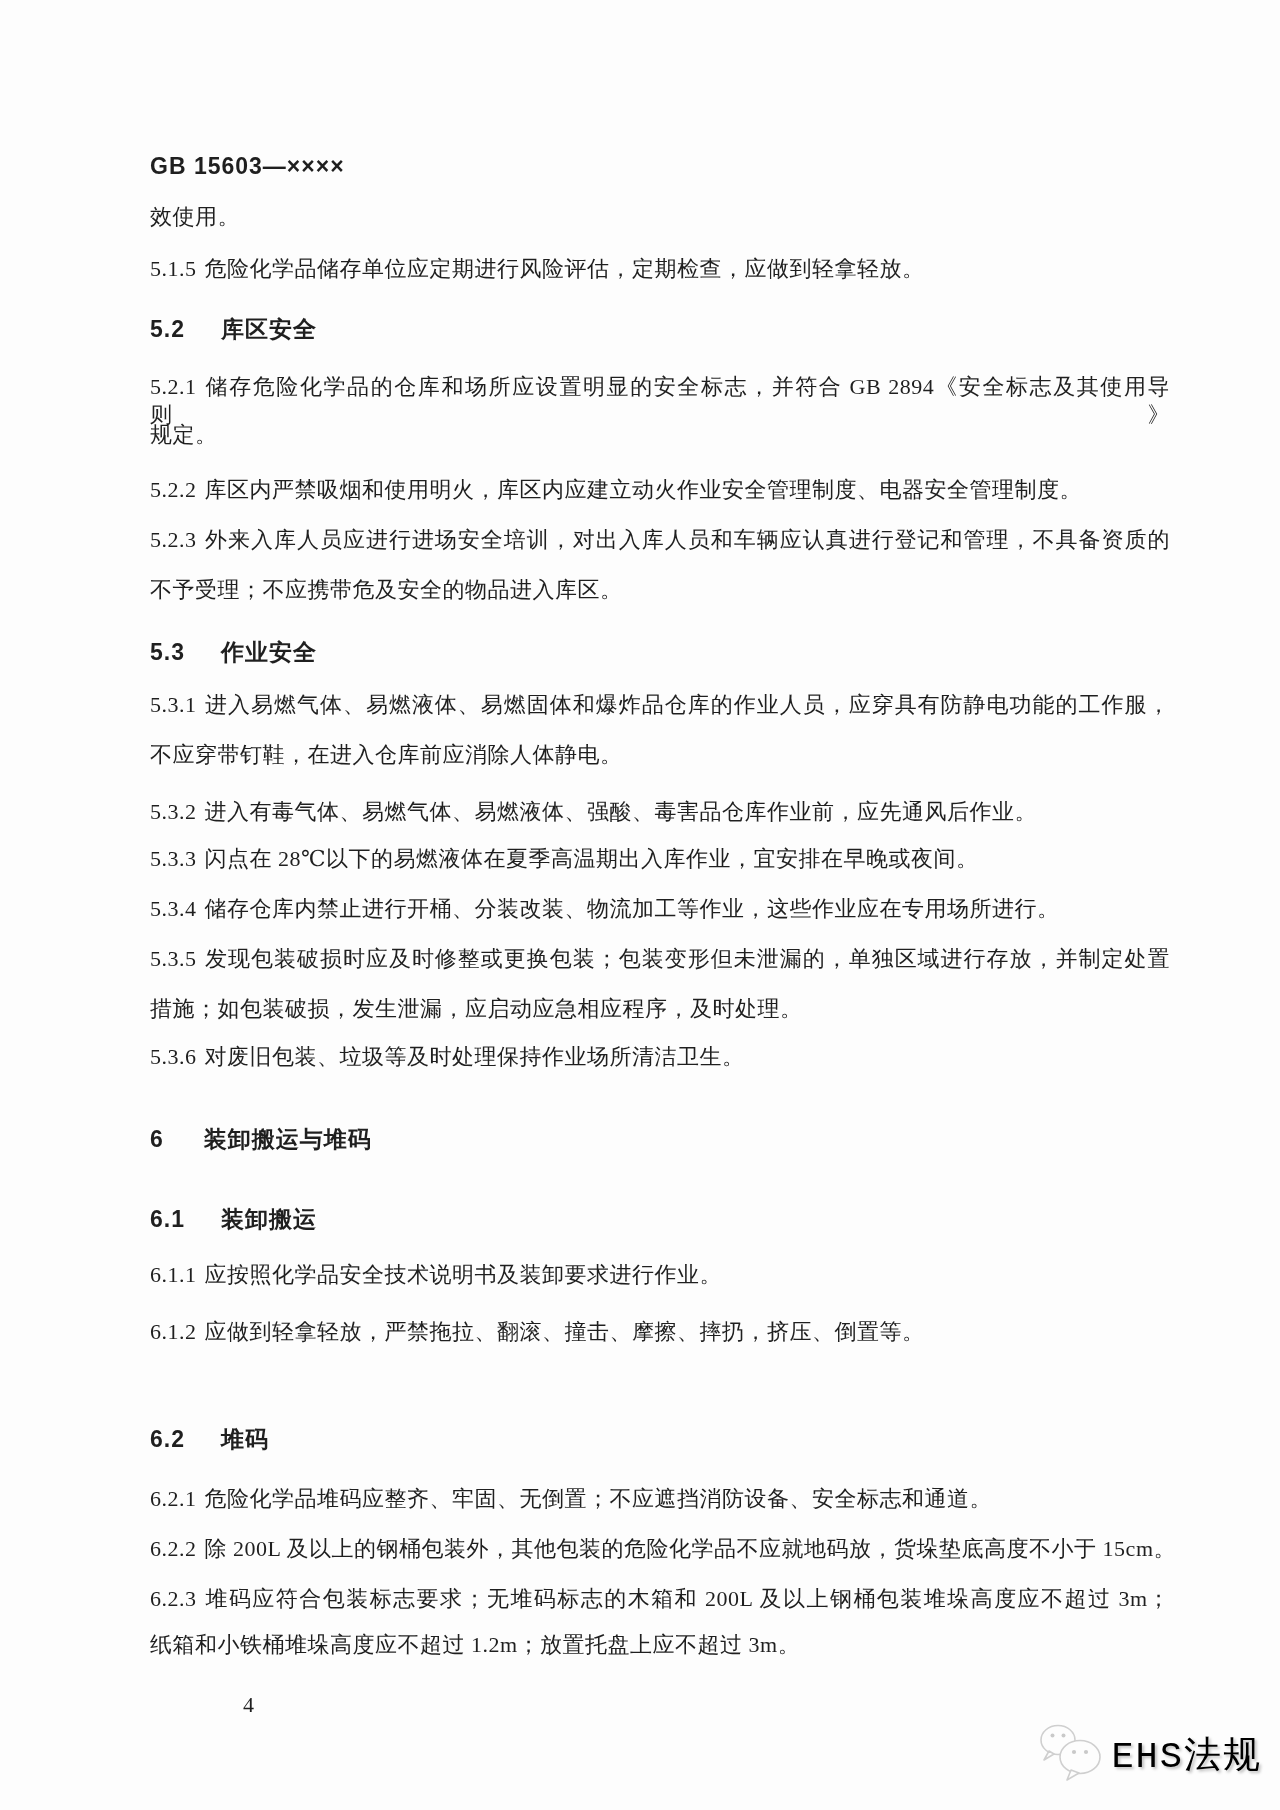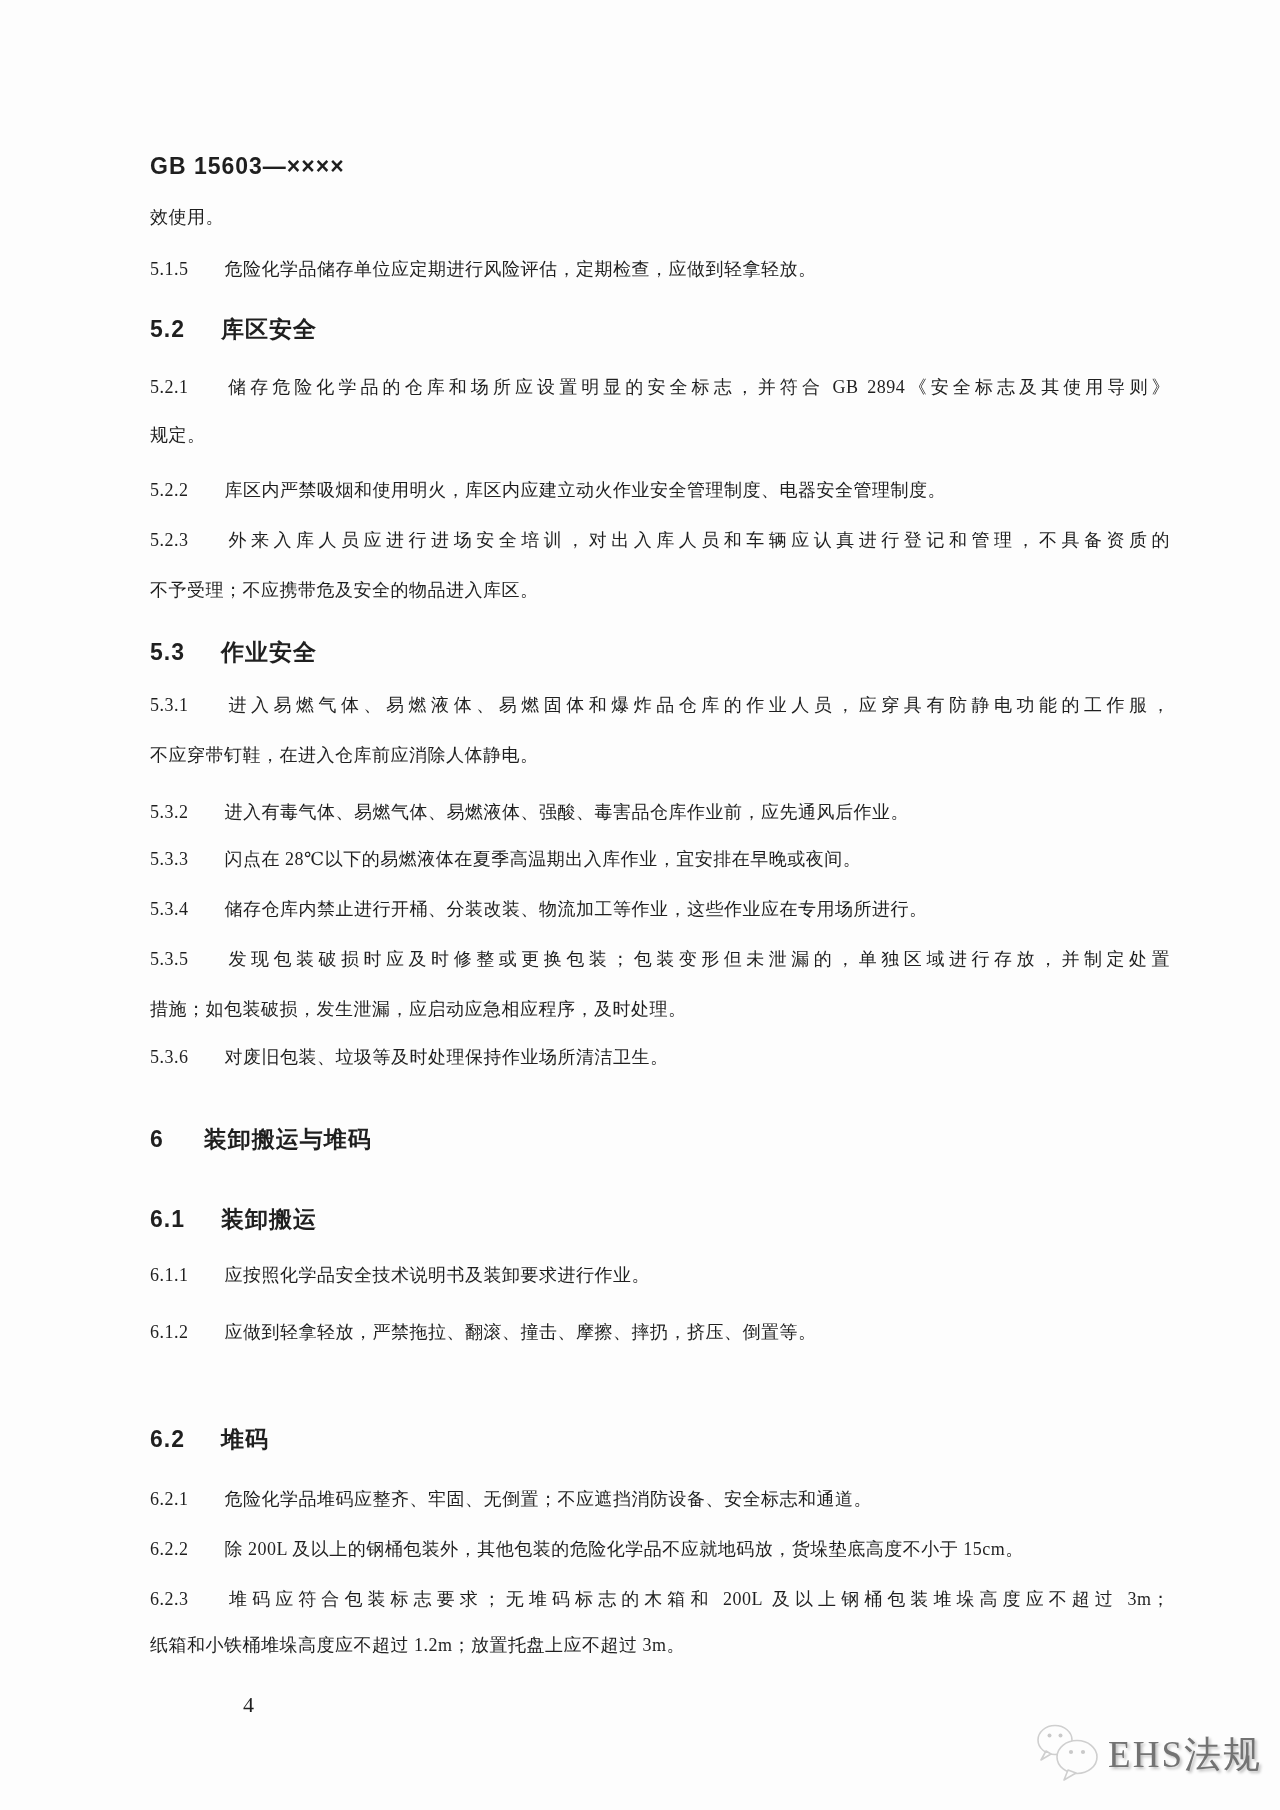--- a/index.html
+++ b/index.html
@@ -12,60 +12,60 @@
     overflow:hidden;
   }
   .page{
     position:absolute;inset:0;
     background:#fdfdfd;
   }
   .line{
     position:absolute;
     left:150px;
     width:1020px;
-    font-size:18px;
+    font-size:22px;
     line-height:28px;
     white-space:nowrap;
     letter-spacing:0.5px;
   }
   .line.wrapfull{
     white-space:normal;
     text-align:justify;
     text-align-last:justify;
   }
   .docnum{
     font-family:"Liberation Sans","DejaVu Sans",sans-serif;
     font-weight:700;
     font-size:23px;
     letter-spacing:1px;
   }
-  .cnum{margin-right:36px;}
+  .cnum{margin-right:8px;}
   .heading{
     font-family:"Liberation Sans","DejaVu Sans",sans-serif;
     font-weight:700;
     font-size:23px;
     letter-spacing:1px;
   }
   .heading .hnum{margin-right:36px;}
   .heading.major .hnum{margin-right:40px;}
   .pagenum{
     position:absolute;
     left:243px;top:1692px;
     font-size:22px;
   }
   .watermark{
     position:absolute;
     right:18px;top:1722px;
     display:flex;align-items:center;
     gap:6px;
   }
   .wm-label{
-    font-family:Liberation Serif, serif;
+    font-family:Liberation Mono, monospace;
     font-size:37px;
-    color:#737373;
+    color:#000000;
     letter-spacing:2px;
     text-shadow:2px 2px 3px #bdbdbd, -1px -1px 1px #ffffff;
   }
   .wm-icon{display:block;}
 </style>
 </head>
 <body>
 
 <div class="page">
 

